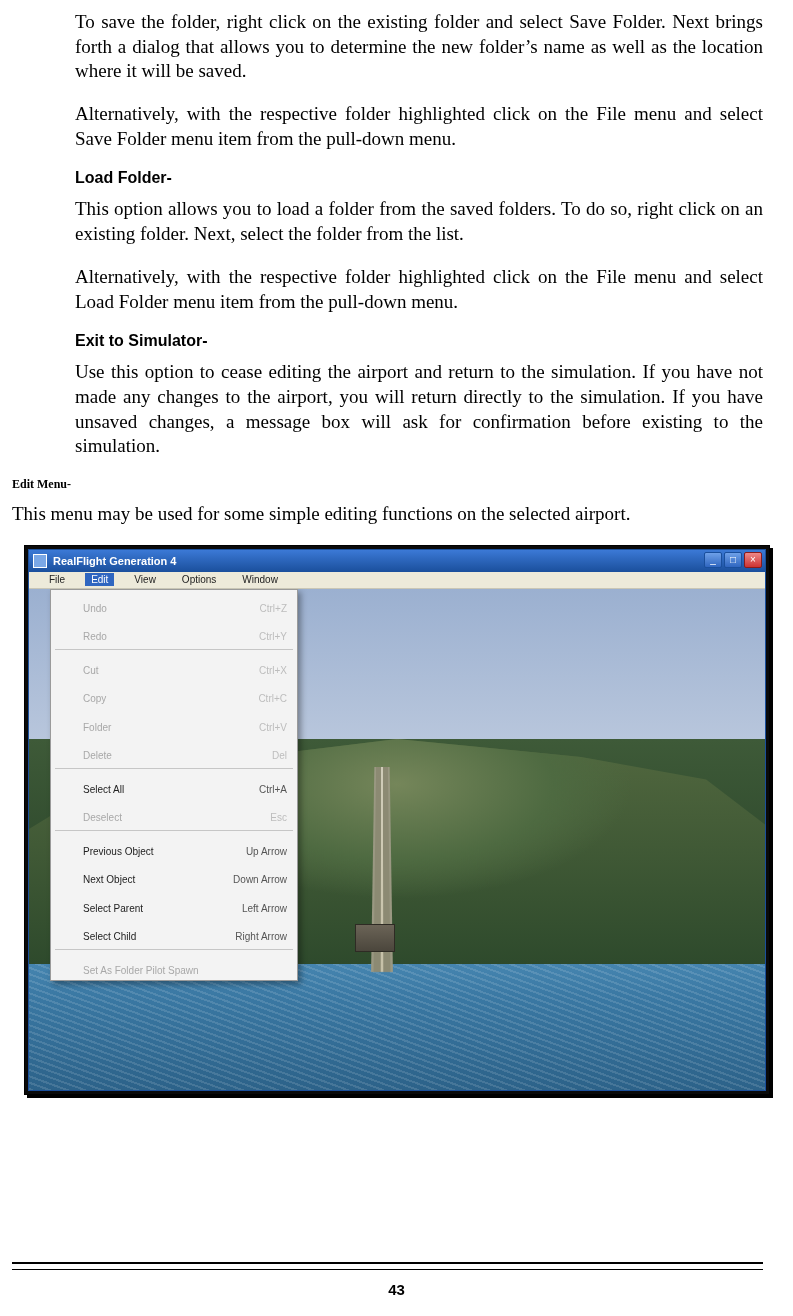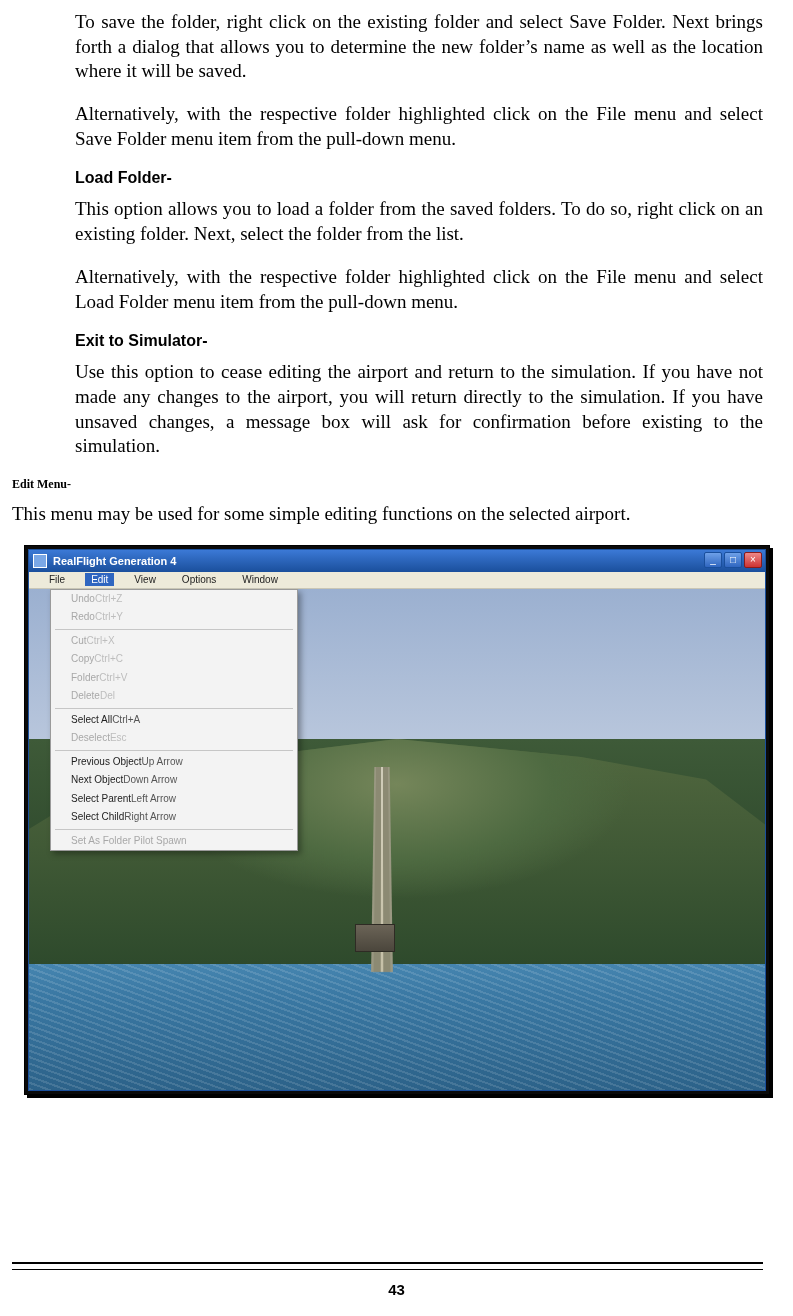--- a/index.html
+++ b/index.html
@@ -165,22 +165,24 @@
     background: #f3f3f3;
     border: 1px solid #9a9a9a;
     box-shadow: 3px 3px 6px rgba(0,0,0,0.35);
     font-family: Tahoma, Arial, sans-serif;
     font-size: 10px;
     color: #222;
     filter: blur(0.4px);
   }
   .dropdown .row {
     display: flex;
-    padding: 3px 10px 3px 20px;
+    justify-content: space-between;
+    padding: 13px 10px 3px 20px;
     line-height: 1.25;
+    margin-left: 12px;
   }
   .dropdown .row.disabled { color: #a8a8a8; }
   .dropdown .sep {
     height: 1px;
     background: #c6c6c6;
     margin: 2px 4px;
   }
   .dropdown .shortcut { color: #555; }
   .dropdown .row.disabled .shortcut { color: #bdbdbd; }
 

